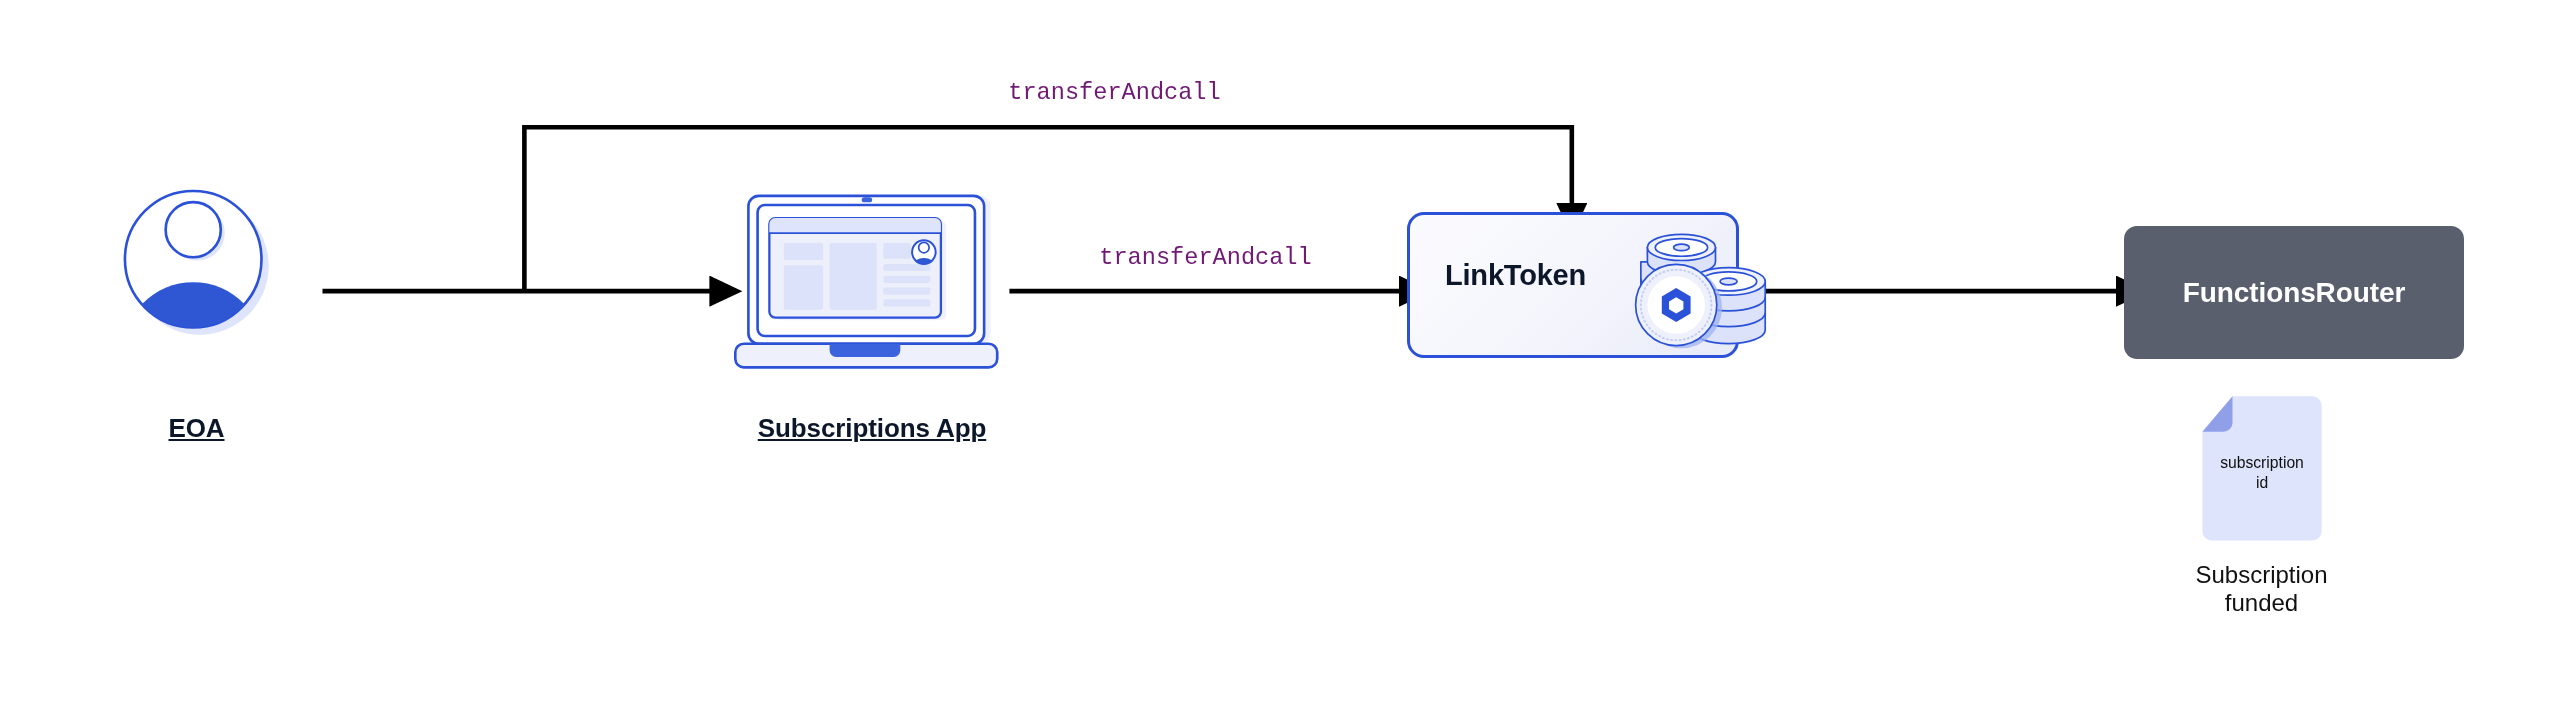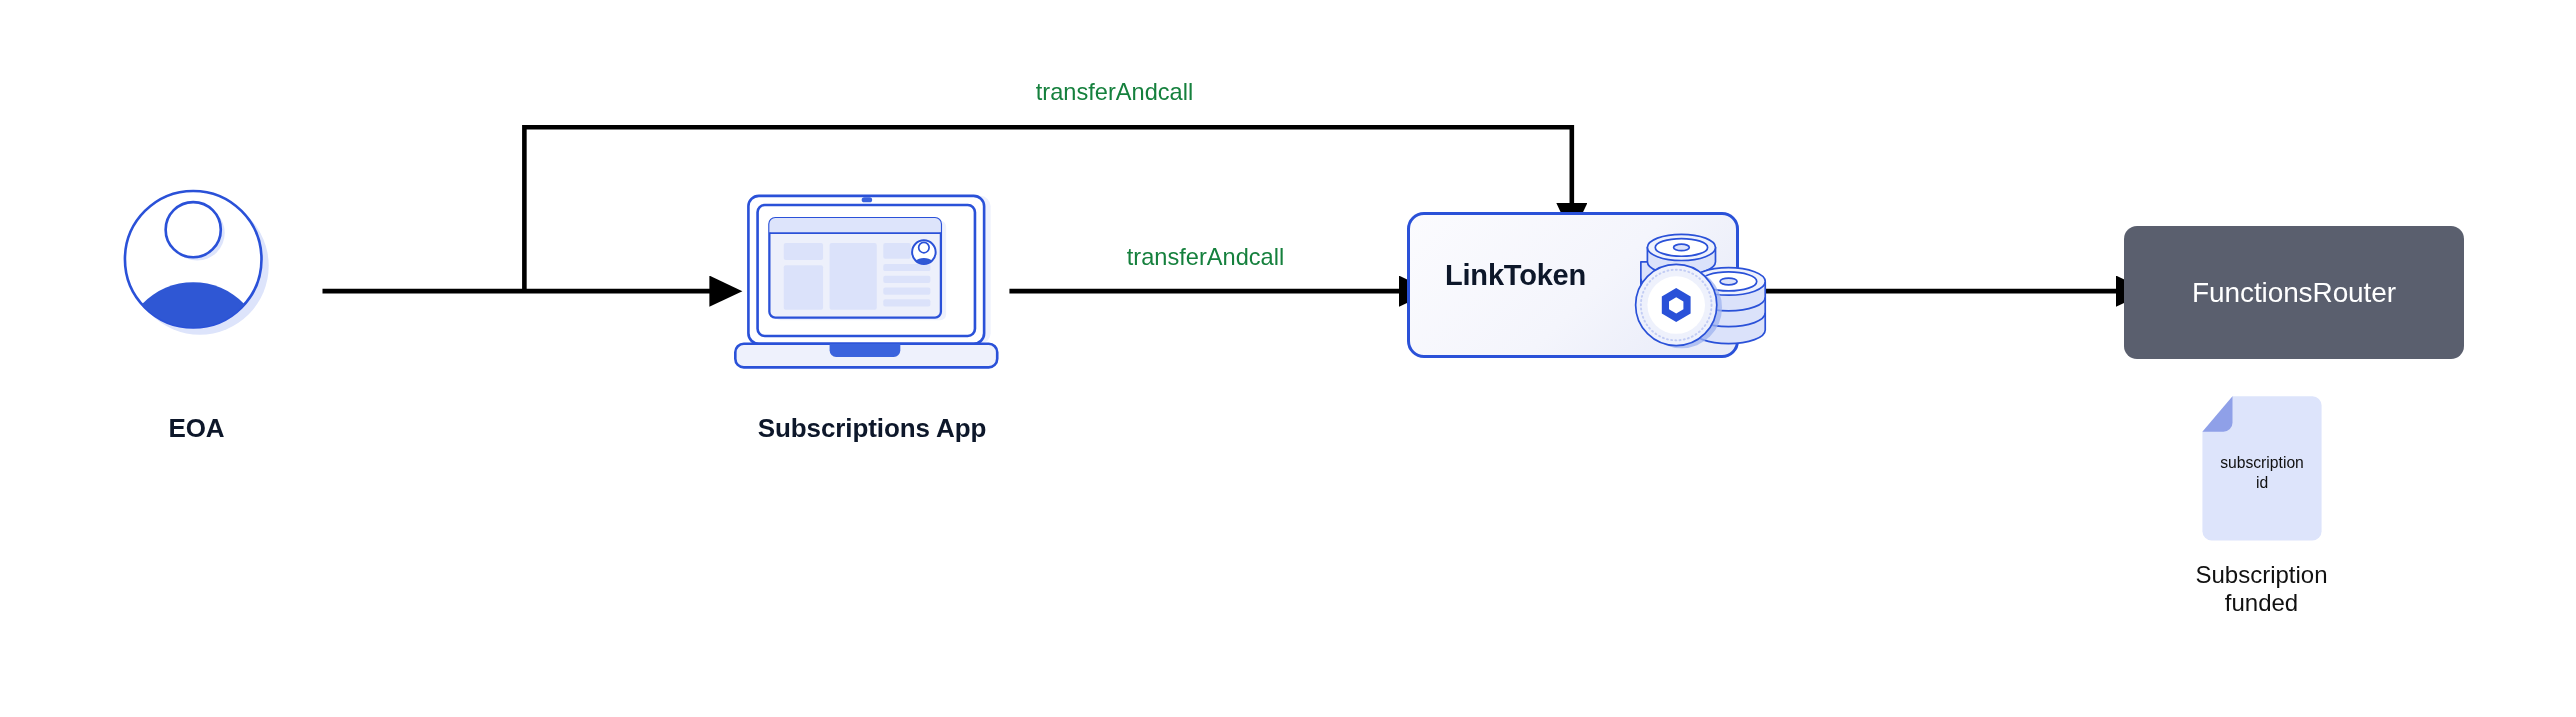--- a/index.html
+++ b/index.html
@@ -15,26 +15,27 @@
   
   .node-title{
     position:absolute;
     font-family:"Liberation Sans",sans-serif;
     font-weight:bold;
     font-size:26px;
     color:#0d172a;
     text-align:center;
     white-space:nowrap;
     letter-spacing:-0.1px;
+    text-decoration:underline;
   }
   .edge-label{
     position:absolute;
-    font-family:Liberation Sans, sans-serif;
+    font-family:Liberation Mono, monospace;
     font-size:23.6px;
-    color:#15803d;
+    color:#701a75;
     white-space:nowrap;
     text-align:center;
   }
   .caption{
     position:absolute;
     font-family:"Liberation Sans",sans-serif;
     font-size:24px;
     color:#111111;
     text-align:center;
     line-height:1.18;
@@ -59,21 +60,21 @@
   .router-box{
     position:absolute;
     left:2124px;top:226px;width:340px;height:133px;
     border-radius:13px;
     background:#5a5f6e;
   }
   .router-box-label{
     position:absolute;left:0;top:0;width:100%;height:100%;
     display:flex;align-items:center;justify-content:center;
     font-family:"Liberation Sans",sans-serif;
-    font-weight:normal;font-size:28px;color:#ffffff;
+    font-weight:bold;font-size:28px;color:#ffffff;
     letter-spacing:-0.1px;
   }
   svg{display:block;overflow:visible;}
 </style>
 </head>
 <body>
 
 <div id="stage">
 
   <svg width="2576" height="718" style="position:absolute;left:0;top:0;" viewBox="0 0 3930 1095">

